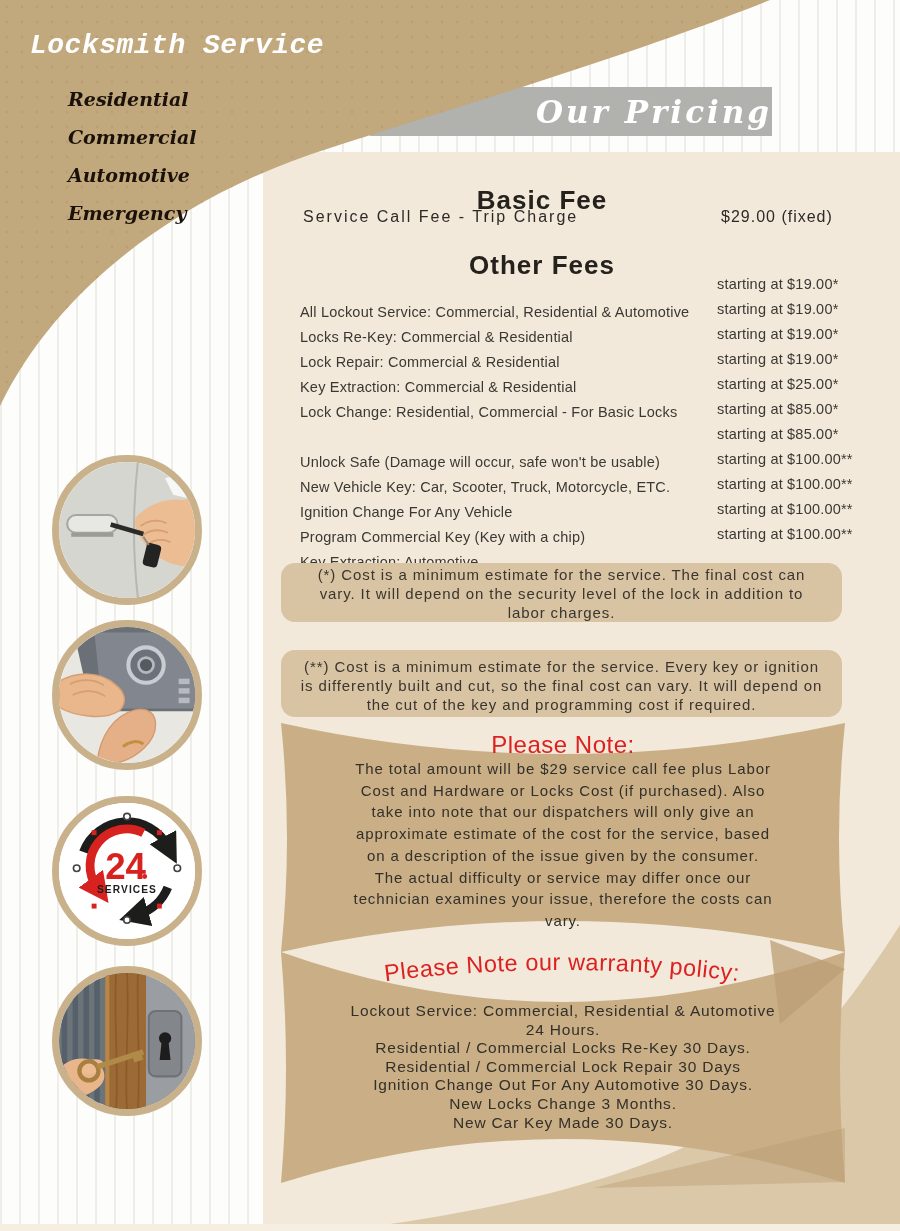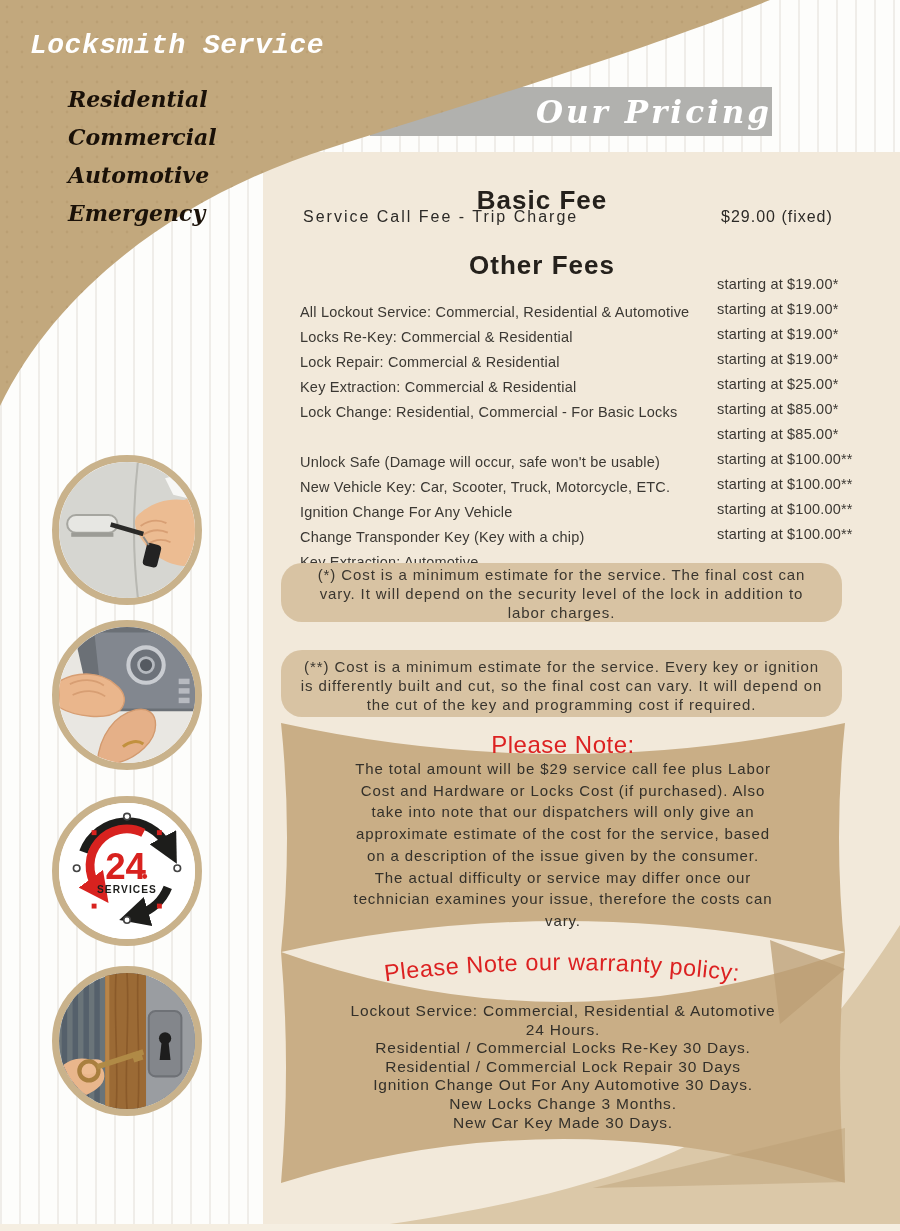--- a/index.html
+++ b/index.html
@@ -9,35 +9,35 @@
     background-image:repeating-linear-gradient(90deg, rgba(228,224,218,.55) 0 2px, transparent 2px 19px);
     overflow:hidden;
     font-family:"Liberation Sans", sans-serif;
   }
   .cream-panel { position:absolute; left:263px; top:152px; width:637px; height:1072px; background:#f2e9da; z-index:1; }
   .gray-banner { position:absolute; left:370px; top:87px; width:402px; height:49px; background:#b1b1ae; z-index:2; display:flex; align-items:center; justify-content:flex-end; }
   .banner-title { font-family:"DejaVu Serif", serif; font-style:italic; font-weight:bold; font-size:31px; color:#ffffff; letter-spacing:3px; }
   .tan-sweep { position:absolute; left:0; top:0; z-index:3; }
   .brand-title { position:absolute; left:30px; top:30px; margin:0; z-index:4; font-family:Liberation Mono, monospace; font-style:italic; font-weight:bold; font-size:28px; color:#ffffff; letter-spacing:0.5px; }
   .service-list { position:absolute; left:68px; top:80px; margin:0; padding:0; list-style:none; z-index:4; }
-  .service-list li { font-family:"DejaVu Serif", serif; font-style:italic; font-weight:bold; font-size:22px; color:#1a1108; line-height:38px; }
+  .service-list li { font-family:"DejaVu Serif", serif; font-style:italic; font-weight:bold; font-size:19px; color:#1a1108; line-height:38px; }
 
   .fees { position:absolute; left:300px; top:168px; width:560px; height:390px; z-index:5; }
   .fee-heading { margin:12px; position:absolute; width:460px; text-align:center; font-size:26px; font-weight:bold; color:#25211c; letter-spacing:1px; }
   .heading-basic { left:0; top:5px; }
   .heading-other { left:0; top:70px; }
   .basic-row { position:absolute; left:0; top:40px; width:560px; height:22px; }
   .basic-row .b-label { position:absolute; left:3px; top:0; font-size:16px; letter-spacing:2px; color:#2c2a27; white-space:nowrap; }
   .basic-row .b-price { position:absolute; left:421px; top:0; font-size:16px; letter-spacing:1px; color:#2c2a27; white-space:nowrap; }
   .fee-table { position:absolute; left:0; top:105px; width:560px; }
   .fee-row { position:relative; height:25px; }
   .fee-label { position:absolute; left:0; top:3px; font-size:14.5px; letter-spacing:0.2px; color:#3b3833; white-space:nowrap;margin-top:28px; }
   .fee-price { position:absolute; left:417px; top:3px; font-size:14.5px; letter-spacing:0.2px; color:#3b3833; white-space:nowrap; }
 
-  .note-box { position:absolute; left:281px; width:561px; background:#d8c3a3; border-radius:21px; z-index:5;
+  .note-box { position:absolute; left:281px; width:561px; background:#d8c3a3; border-radius:14px; z-index:5;
     text-align:center; color:#3a362f; font-size:15px; line-height:19px; letter-spacing:0.9px; white-space:pre-line; }
   .note-1 { top:563px; height:57px; padding-top:2px; }
   .note-2 { top:650px; height:60px; padding-top:7px; }
 
   .flags-svg { position:absolute; left:263px; top:720px; z-index:2; }
   .pn-heading { position:absolute; left:313px; top:731px; width:500px; z-index:5; text-align:center; font-size:24px; color:#dc2121; letter-spacing:0.5px; }
   .pn-body { position:absolute; left:308px; top:758px; width:510px; z-index:5; text-align:center; font-size:15px; line-height:21.7px; letter-spacing:0.9px; color:#33302a; white-space:pre-line; }
   .warranty-heading-svg { position:absolute; left:281px; top:946px; z-index:5; }
   .warranty-heading-svg text { font-family:"Liberation Sans", sans-serif; font-size:23.5px; fill:#dc2121; letter-spacing:0.5px; }
   .wr-body { position:absolute; left:308px; top:1002px; width:510px; z-index:5; text-align:center; font-size:15.5px; line-height:18.6px; letter-spacing:0.8px; color:#33302a; white-space:pre-line; }
@@ -118,21 +118,21 @@
       </div>
         <div class="fee-row">
         <span class="fee-label">New Vehicle Key: Car, Scooter, Truck, Motorcycle, ETC.</span>
         <span class="fee-price">starting at $100.00**</span>
       </div>
         <div class="fee-row">
         <span class="fee-label">Ignition Change For Any Vehicle</span>
         <span class="fee-price">starting at $100.00**</span>
       </div>
         <div class="fee-row">
-        <span class="fee-label">Change Transponder Key (Key with a chip)</span>
+        <span class="fee-label">Program Commercial Key (Key with a chip)</span>
         <span class="fee-price">starting at $100.00**</span>
       </div>
         <div class="fee-row">
         <span class="fee-label">Key Extraction: Automotive</span>
         <span class="fee-price">starting at $100.00**</span>
       </div>
       </div>
   </div>
 
   <div class="note-box note-1">(*) Cost is a minimum estimate for the service. The final cost can

